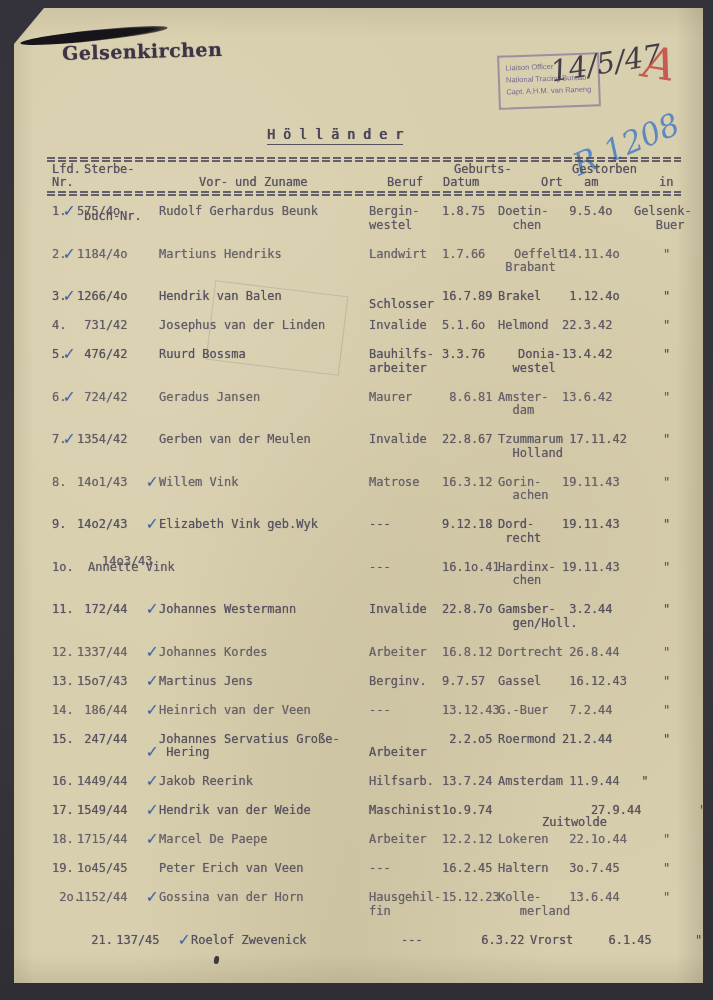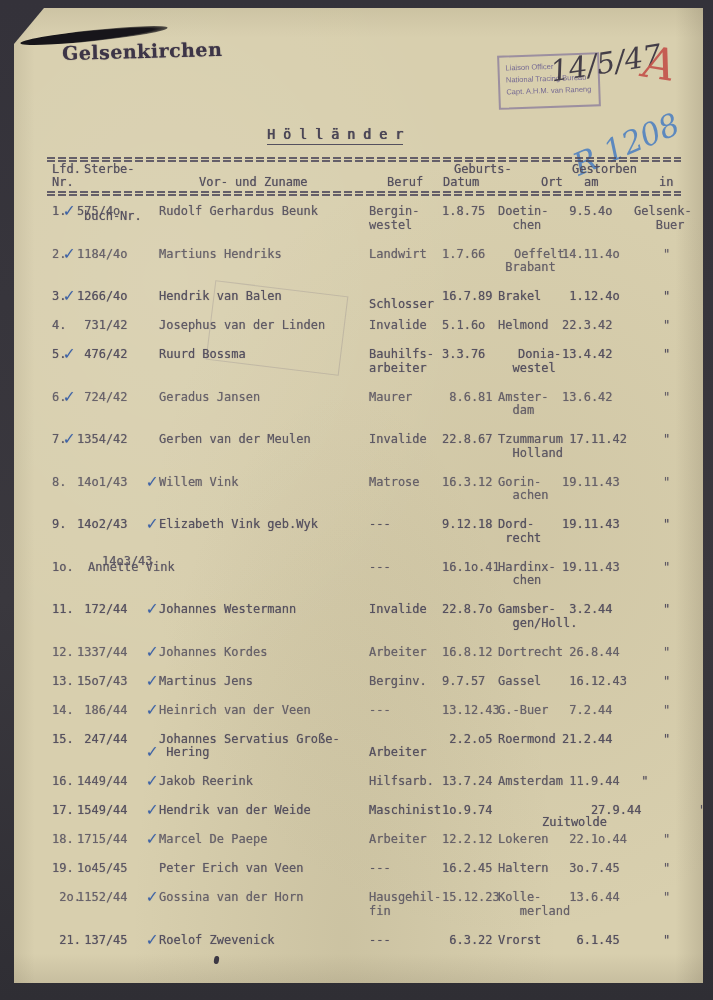--- a/index.html
+++ b/index.html
@@ -342,21 +342,21 @@
         <span class="cell c-name" style="top: 0px;">Gossina van der Horn</span>
         <span class="cell c-beruf" style="top: 0px;">Hausgehil-</span>
         <span class="cell c-beruf" style="top: 13.5px;">fin</span>
         <span class="cell c-datum" style="top: 0px;">15.12.23</span>
         <span class="cell c-ort" style="top: 0px;">Kolle-</span>
         <span class="cell c-ort" style="top: 13.5px;">   merland</span>
         <span class="cell c-am" style="top: 0px;"> 13.6.44</span>
         <span class="cell c-in" style="top: 0px;">    "</span>
         <span class="check check-name">✓</span>
       </div>
-      <div class="row" style="height: 13.5px;">
+      <div class="row" style="height: 13.5px; margin-left: 32px;">
         <span class="cell c-num" style="top: 0px;"> 21.</span>
         <span class="cell c-buch" style="top: 0px;"> 137/45</span>
         <span class="cell c-name" style="top: 0px;">Roelof Zwevenick</span>
         <span class="cell c-beruf" style="top: 0px;">---</span>
         <span class="cell c-datum" style="top: 0px;"> 6.3.22</span>
         <span class="cell c-ort" style="top: 0px;">Vrorst</span>
         <span class="cell c-am" style="top: 0px;">  6.1.45</span>
         <span class="cell c-in" style="top: 0px;">    "</span>
         <span class="check check-name">✓</span>
       </div>

